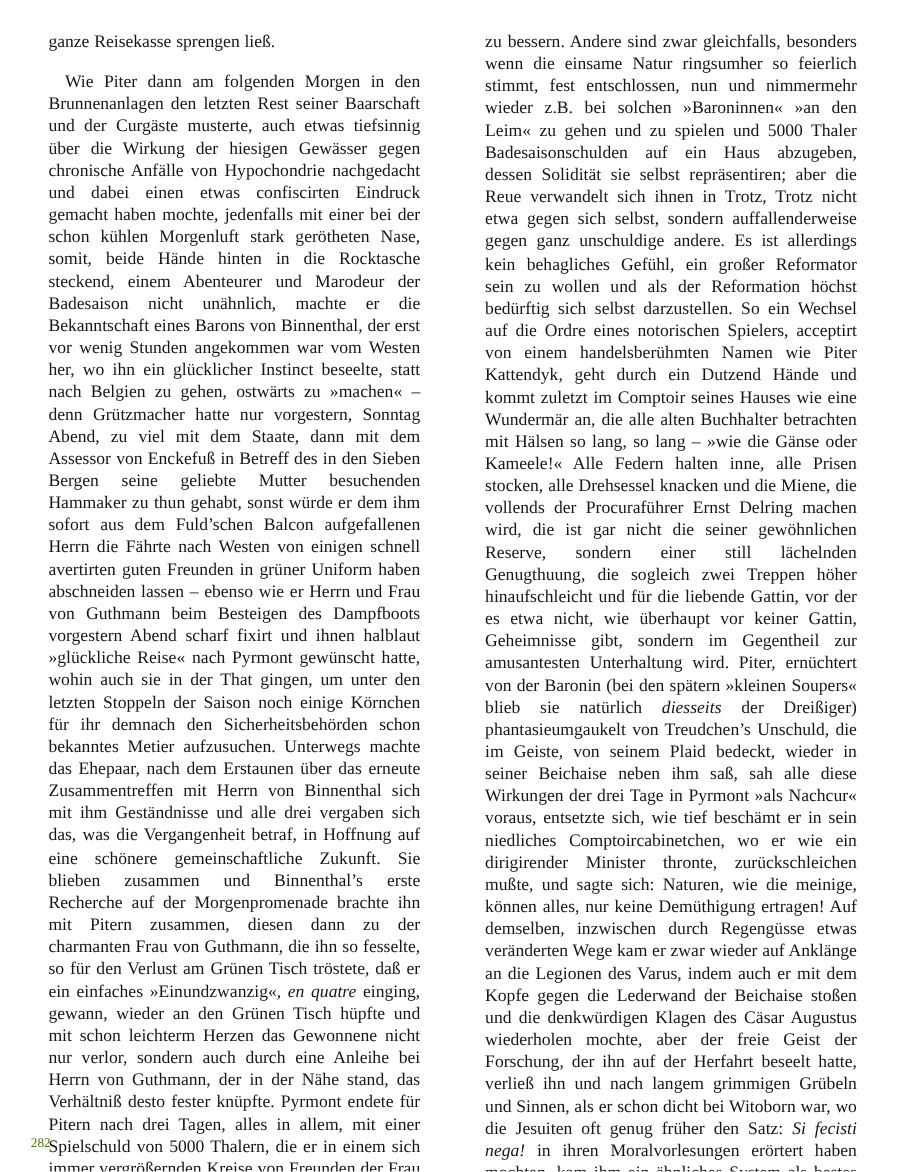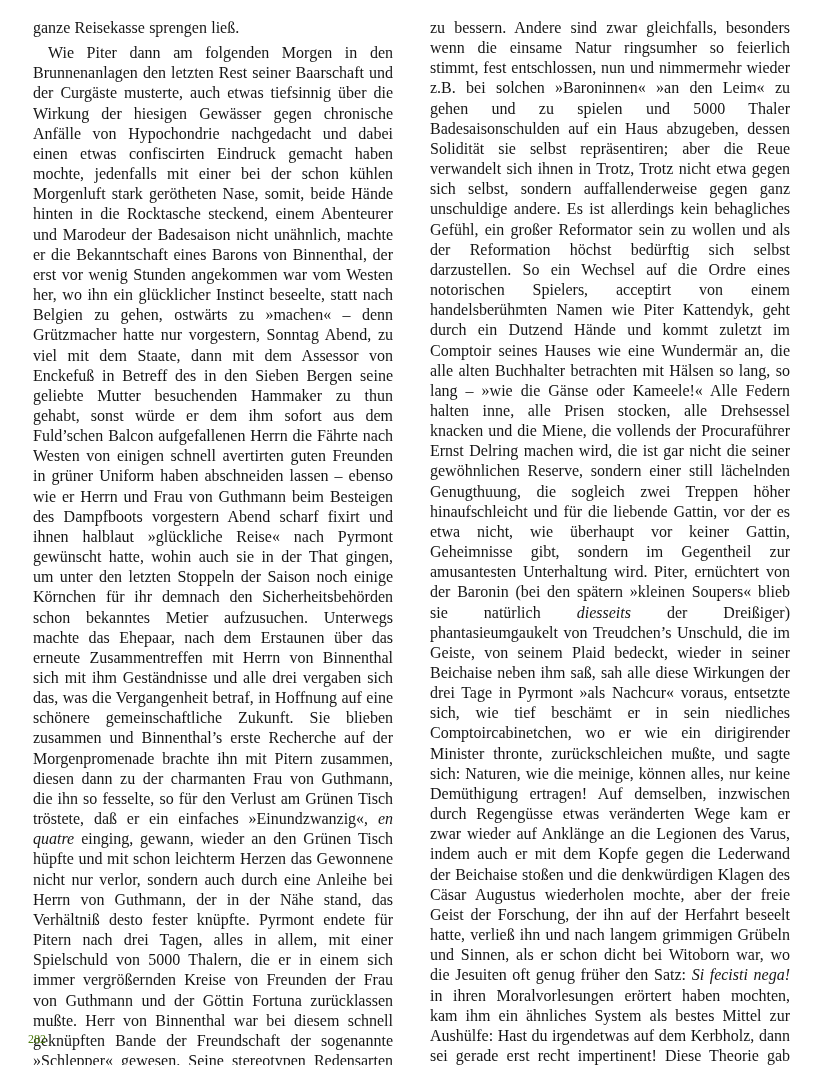--- a/index.html
+++ b/index.html
@@ -30,21 +30,21 @@
     width: 370px;
     flex: 0 0 370px;
     font-size: 16px;
     line-height: 20.15px;
     text-align: justify;
     hyphens: auto;
     -webkit-hyphens: auto;
     word-spacing: 0.02em;
   }
   .para {
-    margin: 5px;
+    margin: 16px;
     padding: 0;
   }
   .para.indent {
     text-indent: 15px;
   }
   em {
   }
   .page-number {
     position: absolute;
     left: 28px;

